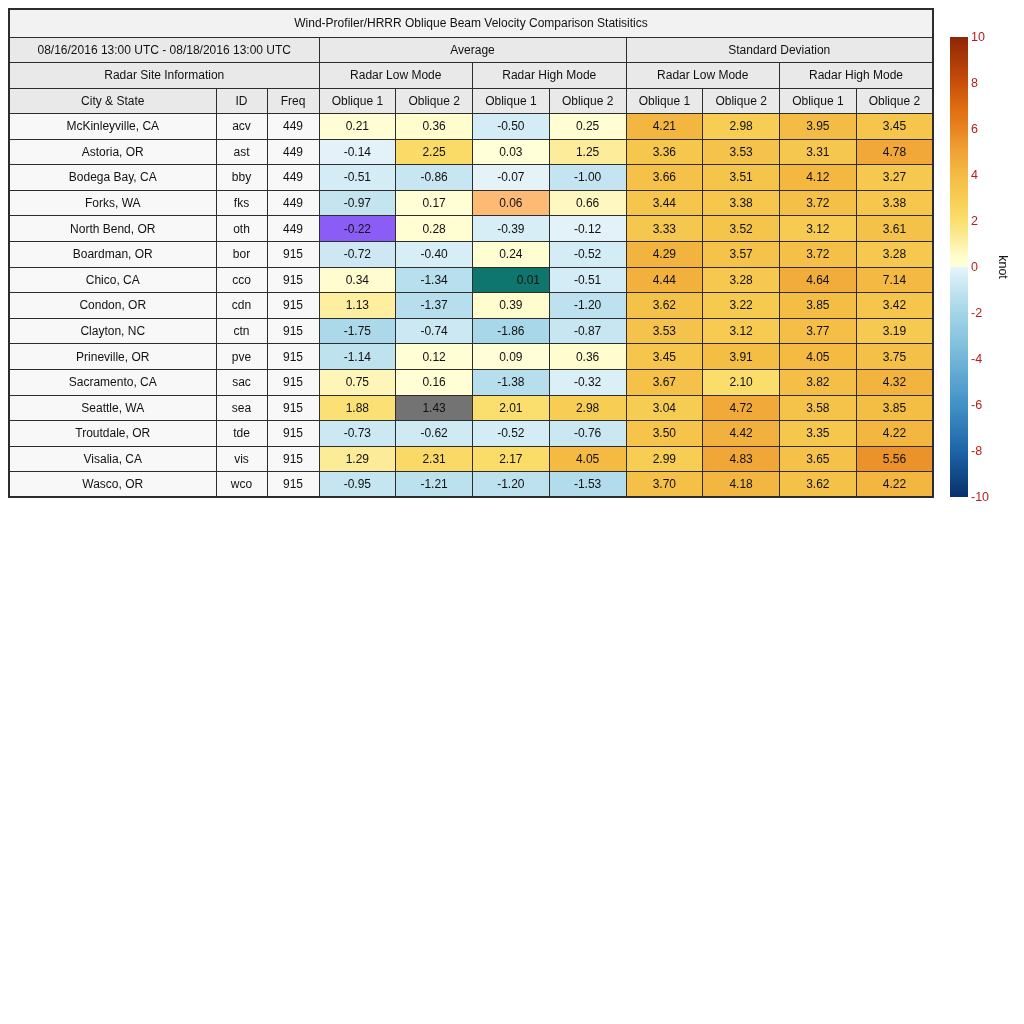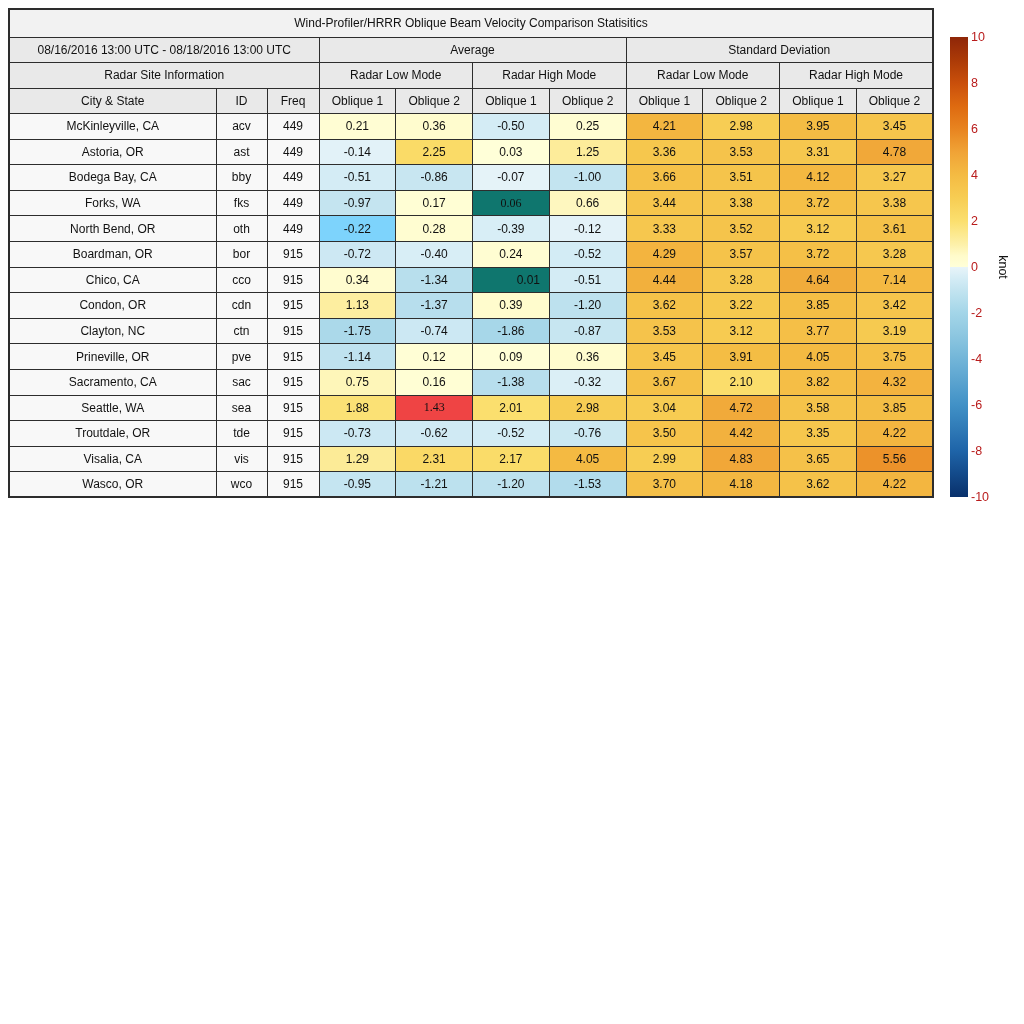--- a/index.html
+++ b/index.html
@@ -147,32 +147,32 @@
           <td style="background: rgb(245, 196, 75);">3.51</td>
           <td style="background: rgb(244, 184, 65);">4.12</td>
           <td style="background: rgb(246, 200, 79);">3.27</td>
         </tr>
         <tr class="data-row">
           <td class="info">Forks, WA</td>
           <td class="info">fks</td>
           <td class="info">449</td>
           <td style="background: rgb(196, 228, 240);">-0.97</td>
           <td style="background: rgb(255, 254, 212);">0.17</td>
-          <td style="background: #0f766e; font-family: Liberation Serif, serif;">0.06</td>
+          <td style="background: #fdba74;">0.06</td>
           <td style="background: rgb(254, 247, 191);">0.66</td>
           <td style="background: rgb(246, 197, 76);">3.44</td>
           <td style="background: rgb(246, 198, 77);">3.38</td>
           <td style="background: rgb(245, 192, 71);">3.72</td>
           <td style="background: rgb(246, 198, 77);">3.38</td>
         </tr>
         <tr class="data-row">
           <td class="info">North Bend, OR</td>
           <td class="info">oth</td>
           <td class="info">449</td>
-          <td style="background: #7dd3fc;">-0.22</td>
+          <td style="background: #8b5cf6;">-0.22</td>
           <td style="background: rgb(255, 253, 209);">0.28</td>
           <td style="background: rgb(216, 238, 246);">-0.39</td>
           <td style="background: rgb(227, 242, 248);">-0.12</td>
           <td style="background: rgb(246, 199, 78);">3.33</td>
           <td style="background: rgb(245, 196, 75);">3.52</td>
           <td style="background: rgb(247, 203, 81);">3.12</td>
           <td style="background: rgb(245, 194, 73);">3.61</td>
         </tr>
         <tr class="data-row">
           <td class="info">Boardman, OR</td>
@@ -250,21 +250,21 @@
           <td style="background: rgb(245, 193, 72);">3.67</td>
           <td style="background: rgb(251, 221, 107);">2.10</td>
           <td style="background: rgb(245, 190, 70);">3.82</td>
           <td style="background: rgb(243, 179, 63);">4.32</td>
         </tr>
         <tr class="data-row">
           <td class="info">Seattle, WA</td>
           <td class="info">sea</td>
           <td class="info">915</td>
           <td style="background: rgb(251, 225, 117);">1.88</td>
-          <td style="background: #ef4444; font-family: Liberation Serif, serif;">1.43</td>
+          <td style="background: #737373;">1.43</td>
           <td style="background: rgb(251, 223, 110);">2.01</td>
           <td style="background: rgb(247, 205, 84);">2.98</td>
           <td style="background: rgb(247, 204, 82);">3.04</td>
           <td style="background: rgb(241, 170, 58);">4.72</td>
           <td style="background: rgb(245, 195, 74);">3.58</td>
           <td style="background: rgb(244, 190, 69);">3.85</td>
         </tr>
         <tr class="data-row">
           <td class="info">Troutdale, OR</td>
           <td class="info">tde</td>

